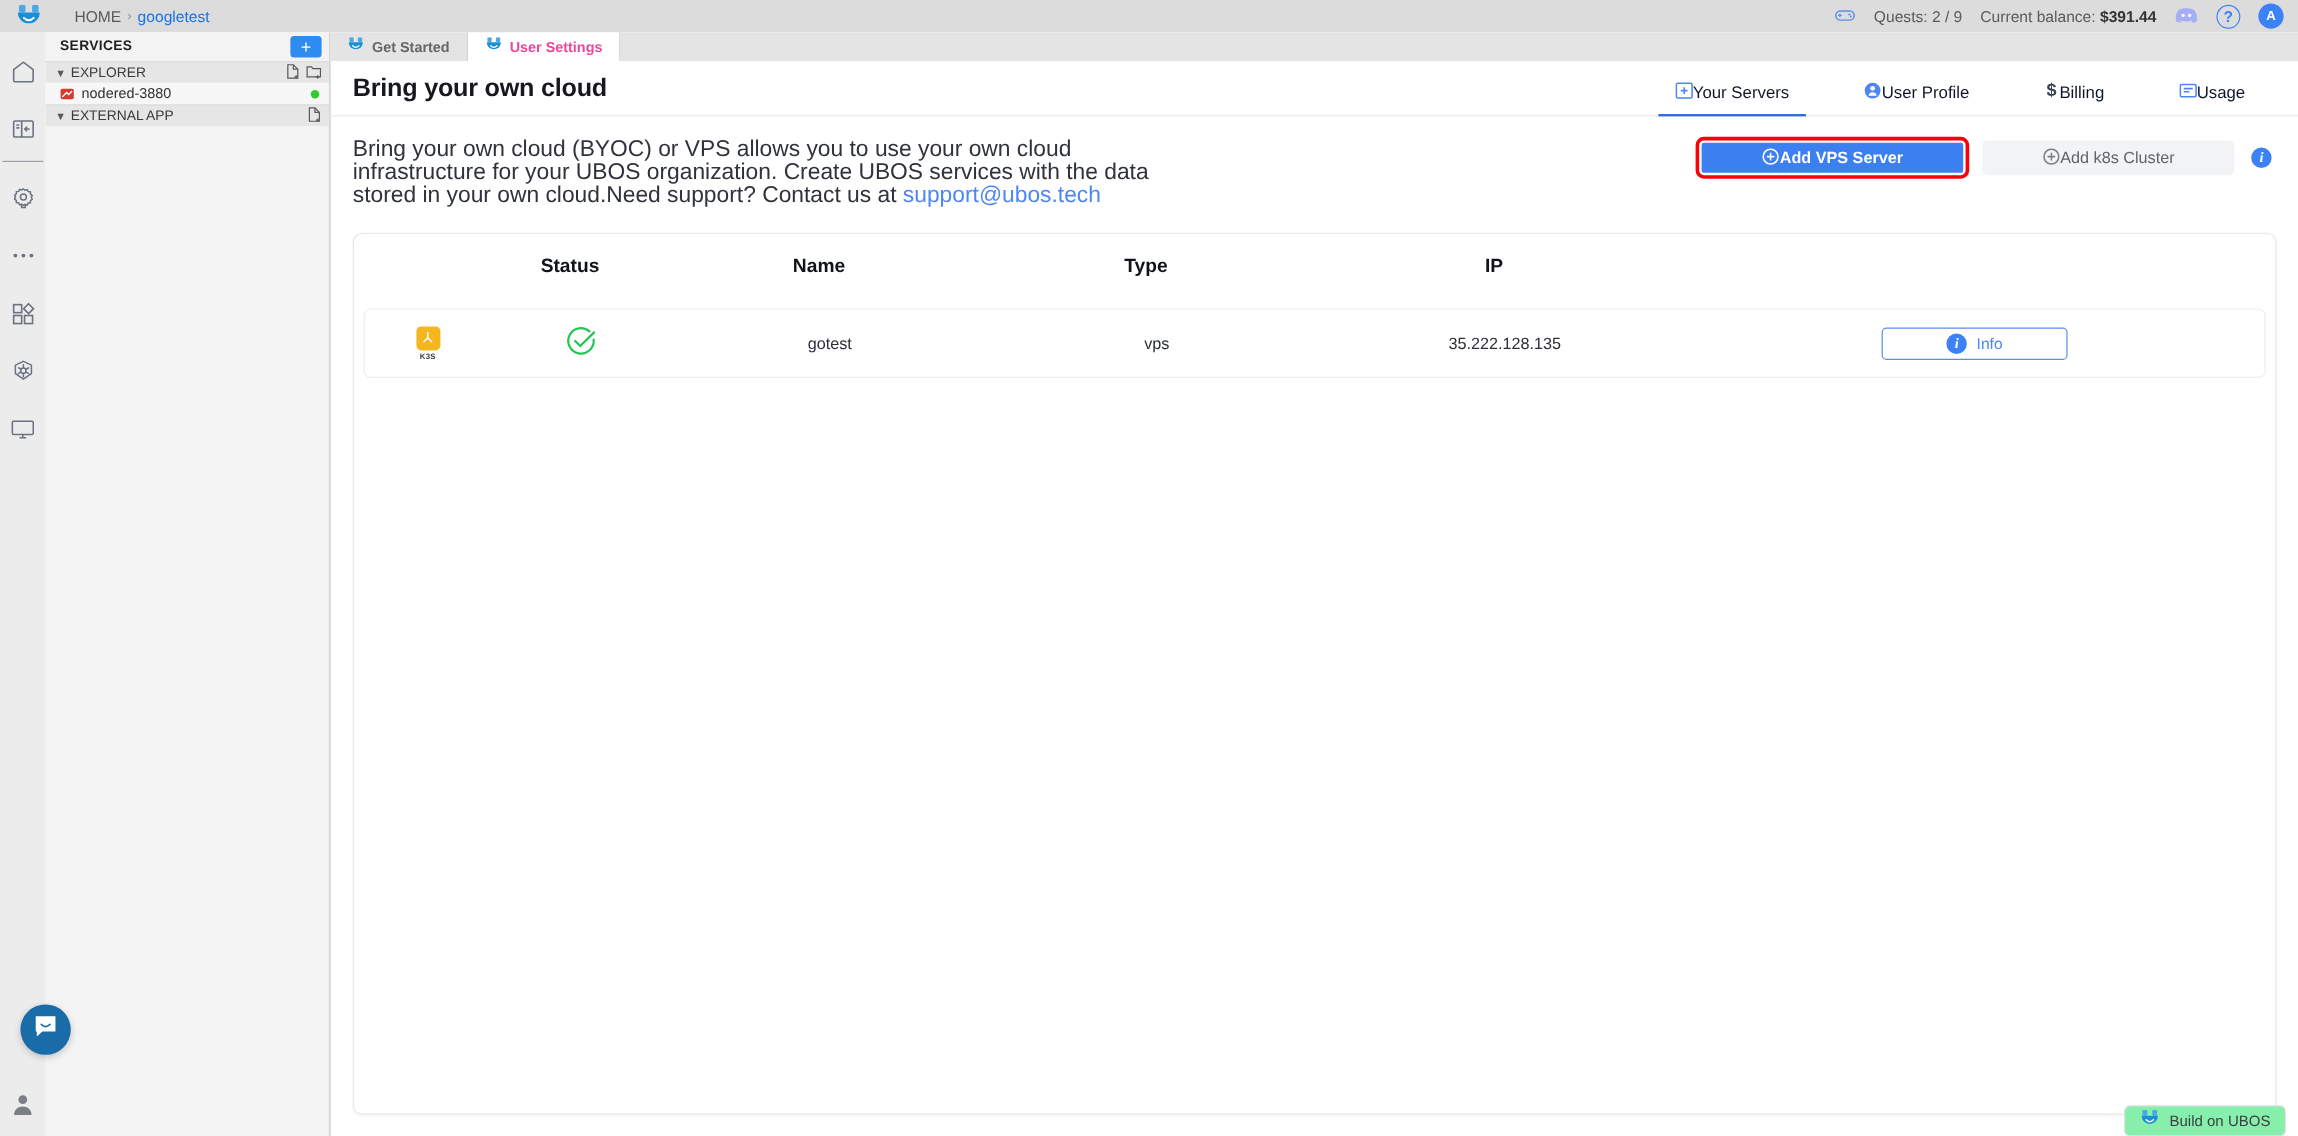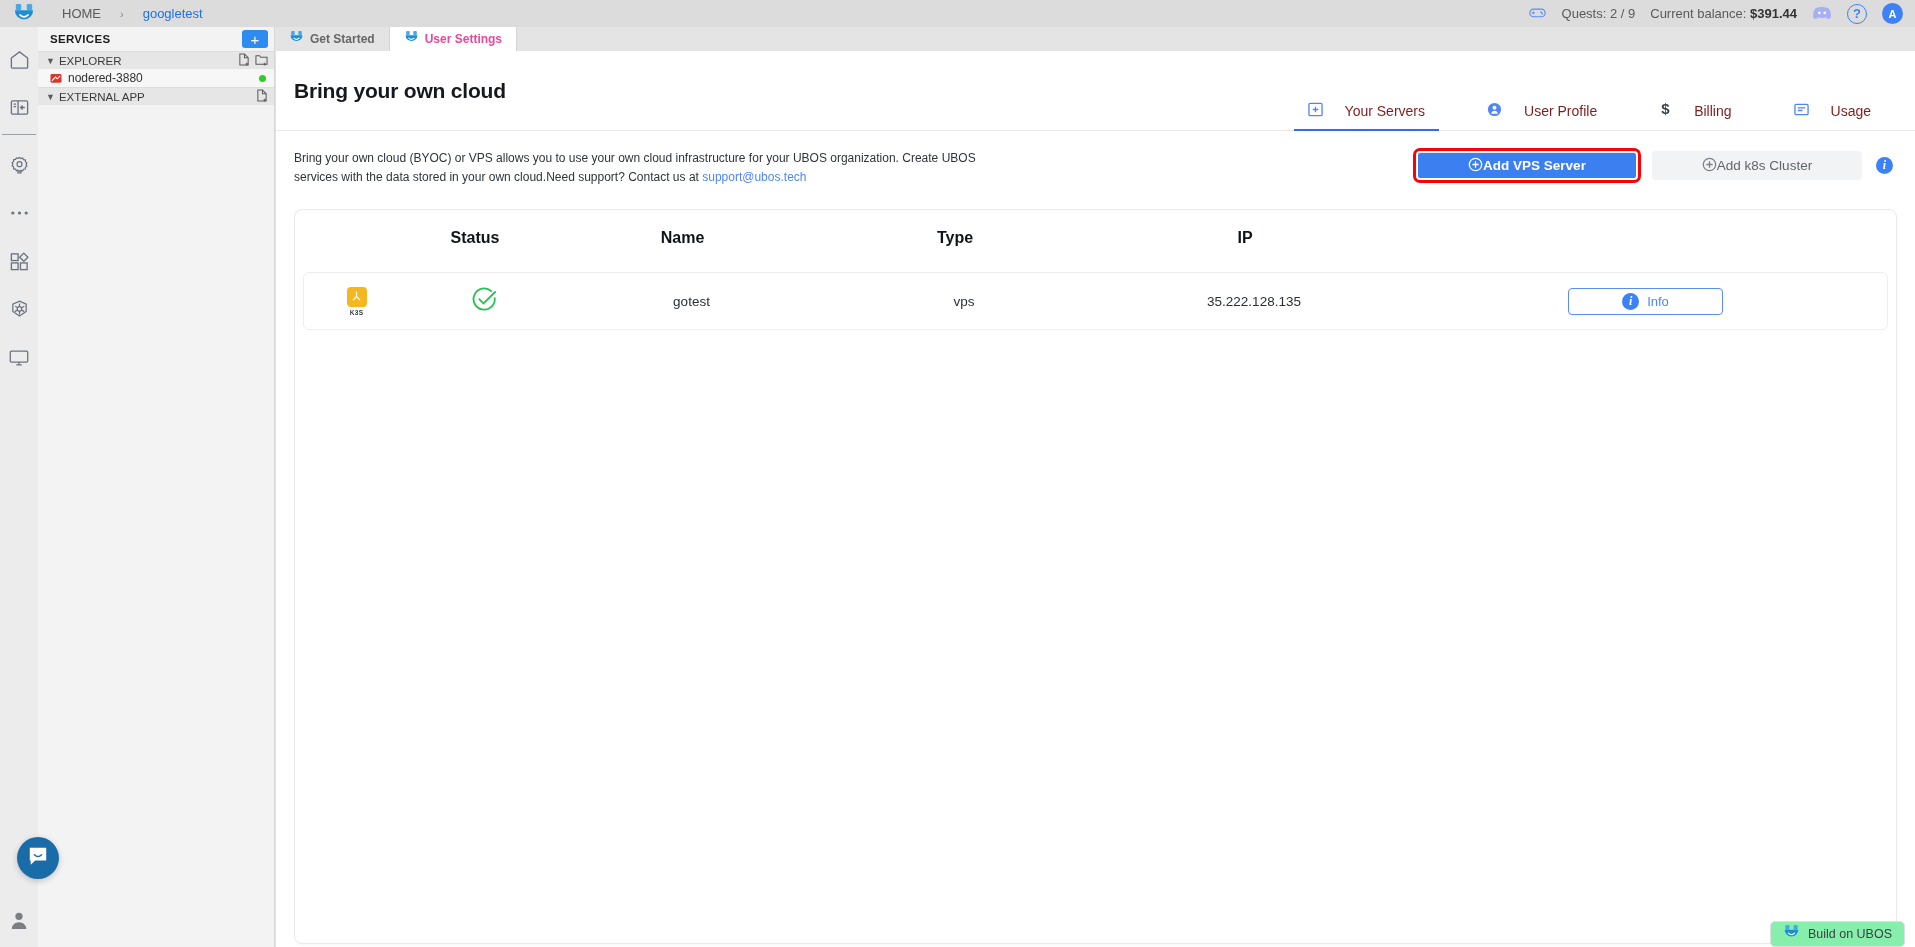--- a/index.html
+++ b/index.html
@@ -16,21 +16,21 @@
     position: absolute; top: 0; left: 0;
     width: 1915px; height: 27px;
     background: #dcdcdc;
     display: flex; align-items: center;
   }
   .topbar-logo {
     width: 48px; height: 27px;
     display: flex; align-items: center; justify-content: center;
   }
   .breadcrumb {
-    display: flex; align-items: center; gap: 19px;
+    display: flex; align-items: center; gap: 5px;
     font-size: 13px; color: #5a5a5a;
     margin-left: 14px;
   }
   .breadcrumb .crumb-home { color: #5a5a5a; }
   .breadcrumb .crumb-sep { color: #8a8a8a; font-size: 11px; }
   .breadcrumb .crumb-link { color: #1a73e8; }
   .topbar-right {
     margin-left: auto; display: flex; align-items: center;
     gap: 15px; padding-right: 12px;
     font-size: 13px; color: #5a5a5a;
@@ -127,46 +127,46 @@
 
   
   .content {
     position: absolute; top: 51px; left: 275px;
     width: 1640px; height: 896px;
     background: #ffffff;
     border-left: 1px solid #e3e3e3;
   }
   .page-head {
     display: flex; align-items: center;
-    height: 80px; padding: 0 30px 0 18px;
+    height: 46px; padding: 0 30px 0 18px;
     border-bottom: 1px solid #e8e8e8;
   }
   .page-title {
     font-size: 21px; font-weight: bold; color: #16181d;
     letter-spacing: -.2px;
   }
   .nav-tabs { margin-left: auto; display: flex; align-items: flex-end; height: 100%; }
   .nav-tab {
-    display: flex; align-items: center; gap: 22px;
-    font-size: 14px; color: #7f1d1d;
+    display: flex; align-items: center; gap: 0;
+    font-size: 14px; color: #0f172a;
     padding: 0 14px 10px 14px; margin-left: 34px;
     cursor: pointer; position: relative; align-self: flex-end;
   }
   .nav-tab.active::after {
     content: ""; position: absolute; left: 0; right: 0; bottom: -1px;
     height: 2.5px; background: #2f6fe0;
   }
 
   
   .desc-row {
     display: flex; align-items: flex-start;
     padding: 18px 22px 0 18px;
   }
   .desc {
-    font-size: 12px; line-height: 19px; color: #30343a;
+    font-size: 19px; line-height: 19px; color: #30343a;
     max-width: 700px;
   }
   .desc a { color: #4f86f7; text-decoration: none; }
   .actions { margin-left: auto; display: flex; align-items: center; gap: 14px; padding-top: 2px; }
   .btn {
     height: 29px; border-radius: 4px;
     display: flex; align-items: center; justify-content: center; gap: 0;
     font-size: 13.5px; cursor: pointer; padding: 0 18px;
   }
   .btn-primary {

